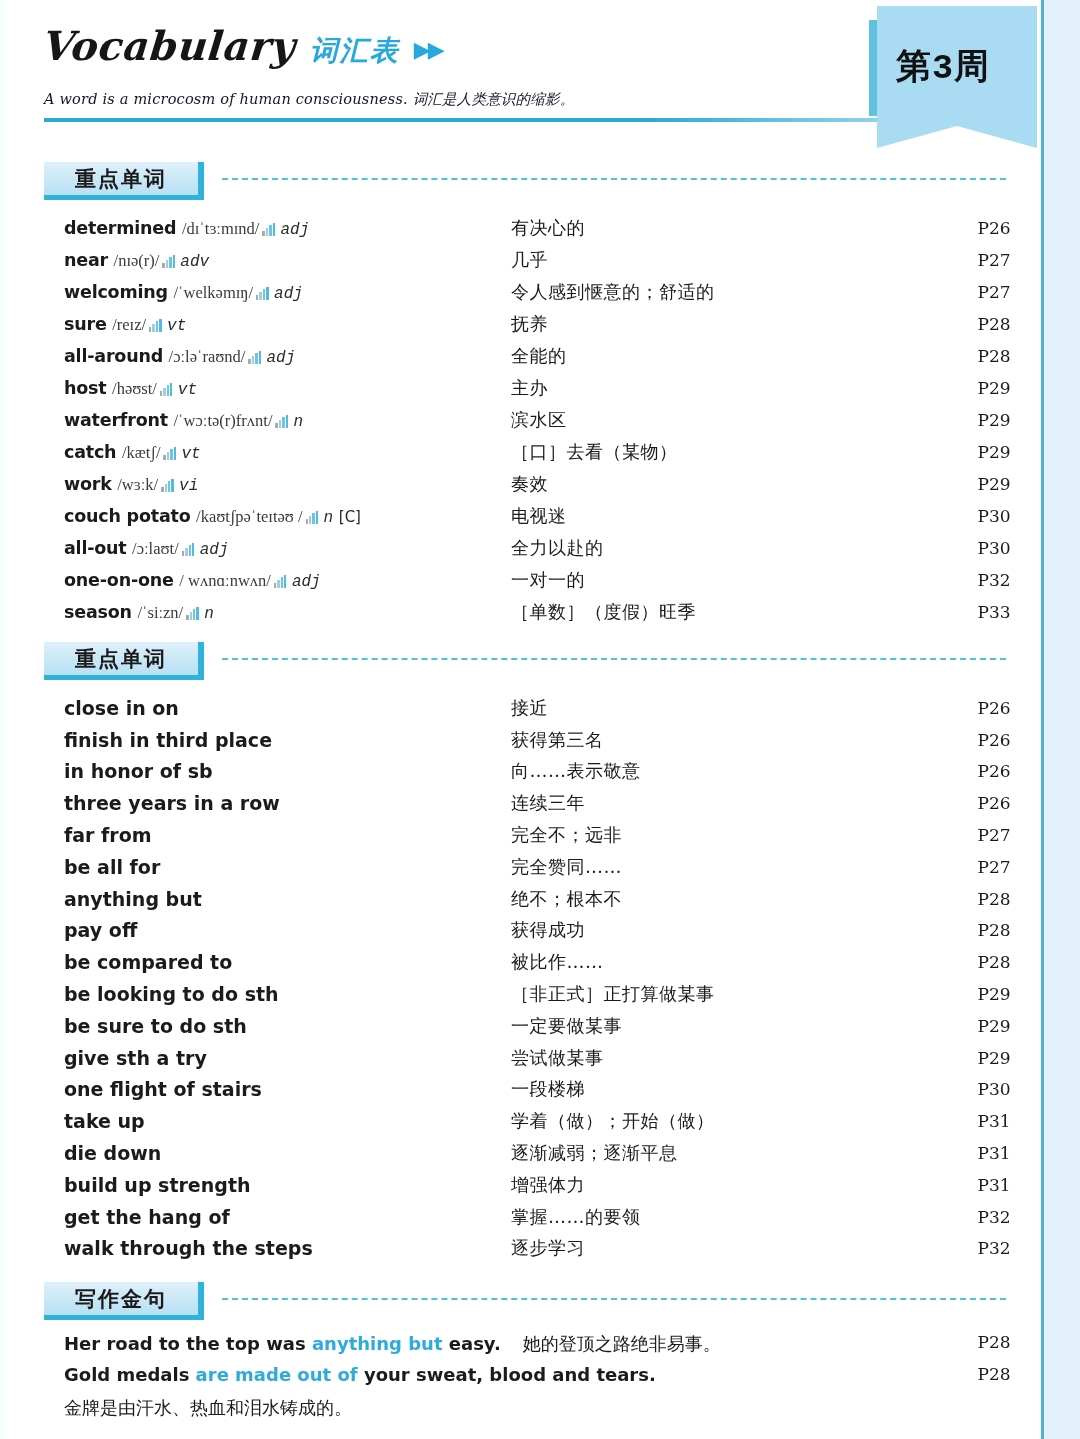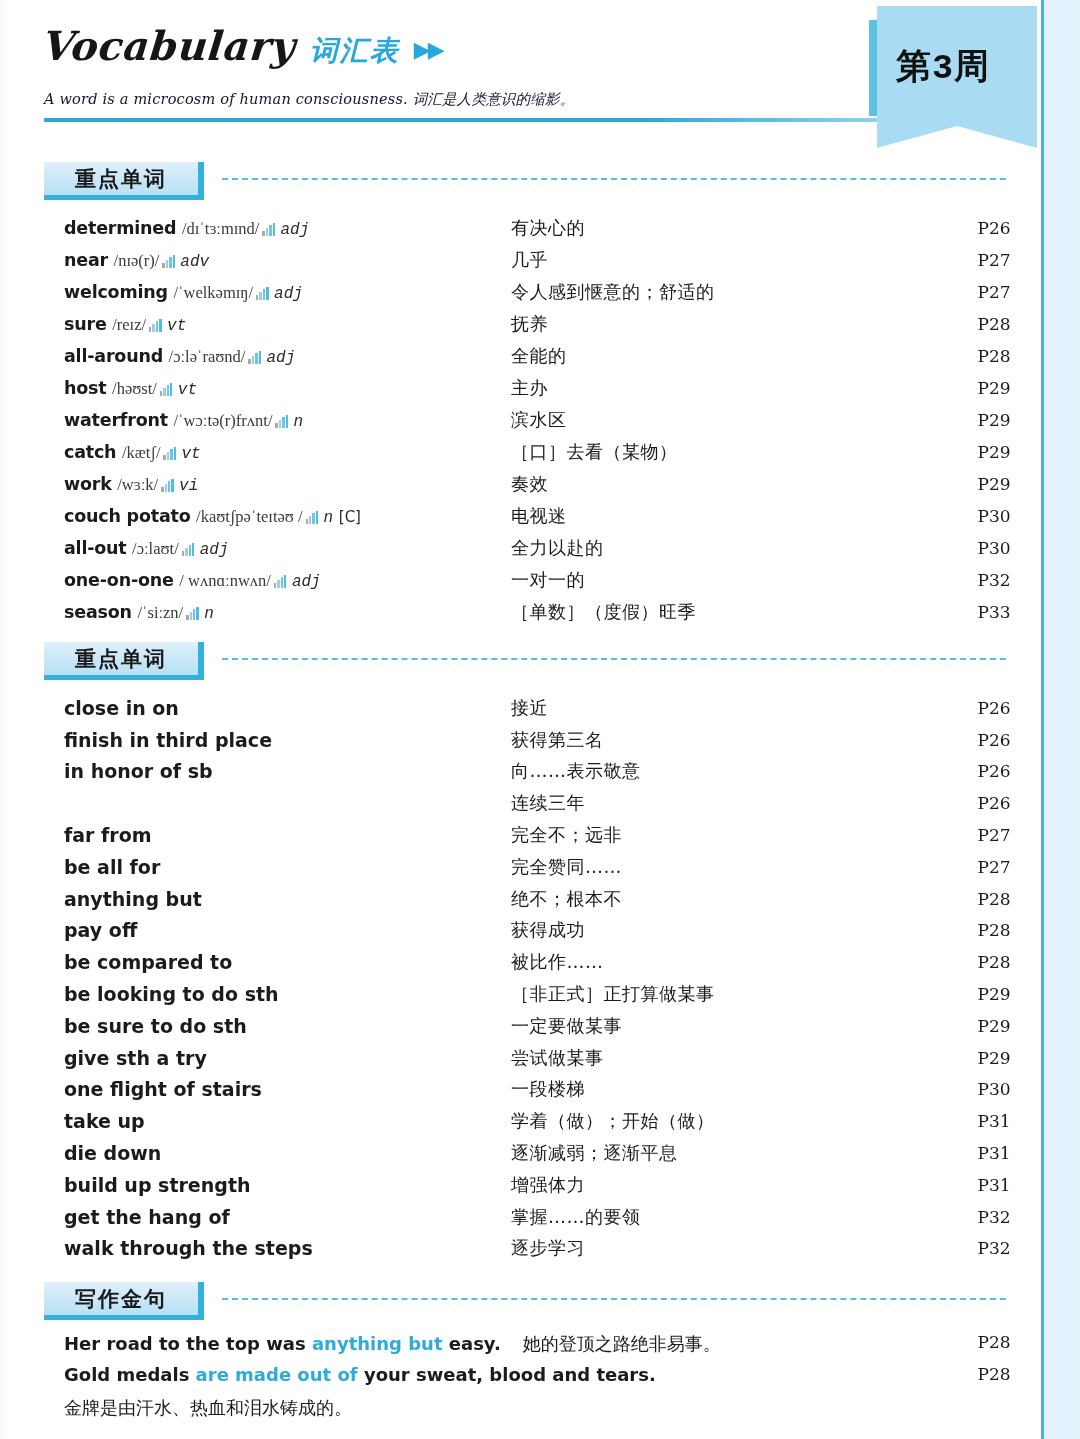--- a/index.html
+++ b/index.html
@@ -358,20 +358,21 @@
           <div class="col-en">finish in third place</div>
           <div class="col-cn">获得第三名</div>
           <div class="col-pg">P26</div>
         </div>
         <div class="row">
           <div class="col-en">in honor of sb</div>
           <div class="col-cn">向……表示敬意</div>
           <div class="col-pg">P26</div>
         </div>
         <div class="row">
+          <div class="col-en">three years in a row</div>
           <div class="col-cn">连续三年</div>
           <div class="col-pg">P26</div>
         </div>
         <div class="row">
           <div class="col-en">far from</div>
           <div class="col-cn">完全不；远非</div>
           <div class="col-pg">P27</div>
         </div>
         <div class="row">
           <div class="col-en">be all for</div>

